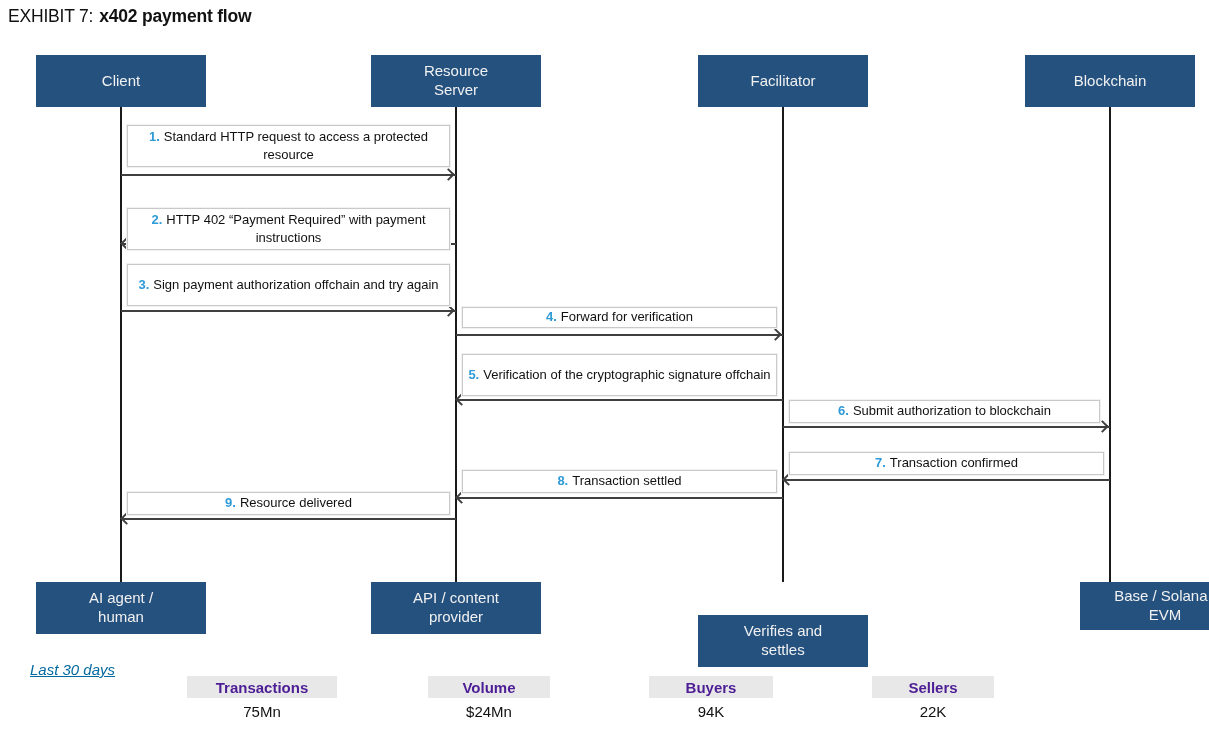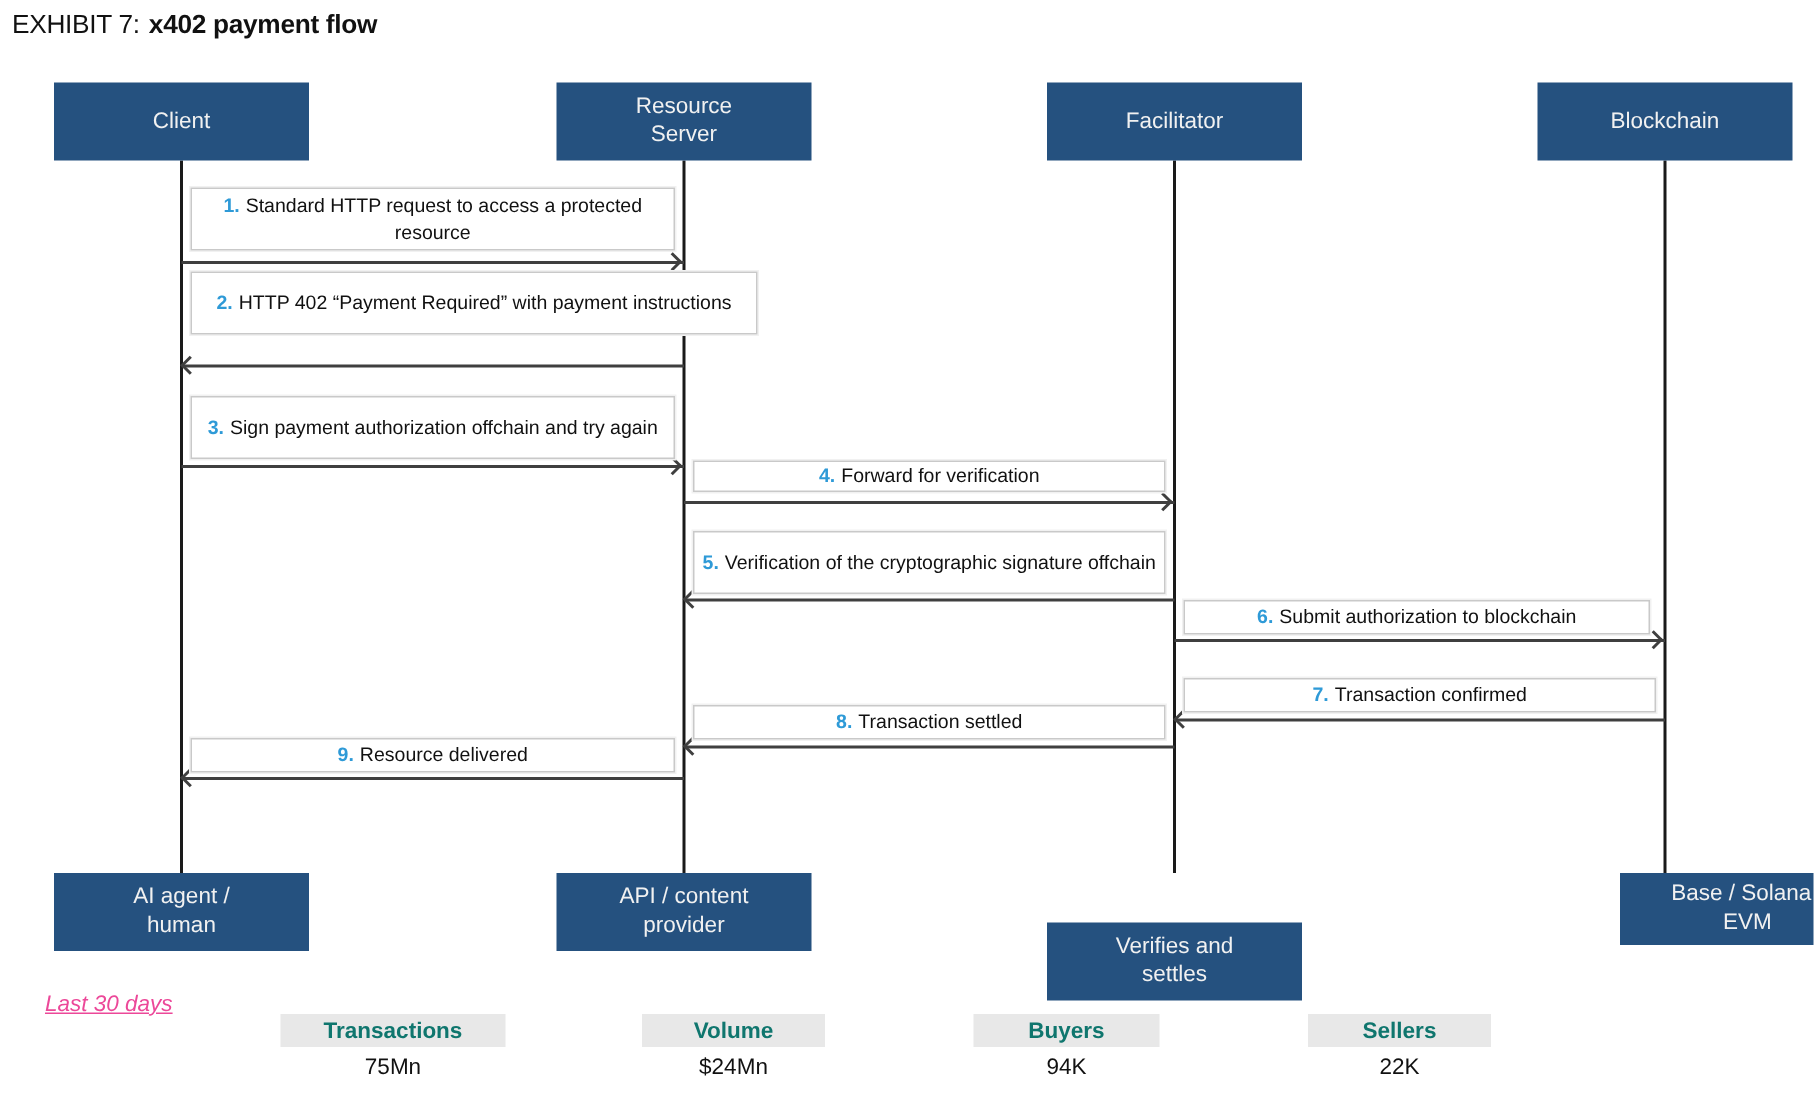--- a/index.html
+++ b/index.html
@@ -29,23 +29,23 @@
     box-shadow:0 0 0 1px #f1f1f1;display:flex;align-items:center;justify-content:center;
     text-align:center;font-size:13px;color:#111;line-height:1.4;padding:1px 4px;z-index:3;}
   .msg-box .num{color:var(--number);font-weight:700;margin-right:4px;white-space:nowrap;}
   .arrow-line{position:absolute;border-top:2px solid var(--arrow);height:0;z-index:2;}
   .arrow-head{position:absolute;width:9px;height:9px;border-top:2px solid var(--arrow);
     border-right:2px solid var(--arrow);z-index:2;}
   .arrow-head.right{transform:rotate(45deg);}
   .arrow-head.left{transform:rotate(225deg);}
 
   .stats-caption{position:absolute;left:30px;top:661px;font-size:15px;font-style:italic;
-    text-decoration:underline;color:#ec4899;}
+    text-decoration:underline;color:#0369a1;}
   .stat-label{position:absolute;height:22px;background:var(--stat-header-bg);
-    display:flex;align-items:center;justify-content:center;font-weight:700;font-size:15px;color:#0f766e;}
+    display:flex;align-items:center;justify-content:center;font-weight:700;font-size:15px;color:#4c1d95;}
   .stat-value{position:absolute;height:20px;display:flex;align-items:center;justify-content:center;
     font-size:15px;color:#111;}
 </style>
 </head>
 <body>
 
 <div class="page">
   <div class="title">
     <span class="prefix">EXHIBIT 7:</span><span class="main">x402 payment flow</span>
   </div>
@@ -65,21 +65,21 @@
 settles</div>
       <div class="lifeline" style="left: 1109.25px; top: 107px; height: 475px;"></div>
       <div class="actor-box" style="left: 1025px; top: 55px; width: 170px; height: 52px; text-align: right;">Blockchain</div>
       <div class="actor-box" style="left: 1080px; top: 582px; width: 170px; height: 48px;">Base / Solana /
 EVM</div>
       <div class="msg-box" style="left: 127px; top: 125px; width: 323px; height: 42px;">
         <span><span class="num">1.</span><span>Standard HTTP request to access a protected resource</span></span>
       </div>
       <div class="arrow-line" style="left: 121px; top: 174px; width: 335px;"></div>
       <div class="arrow-head right" style="left: 444px; top: 170px;"></div>
-      <div class="msg-box" style="left: 127px; top: 181px; width: 378px; height: 42px;">
+      <div class="msg-box" style="left: 127px; top: 208px; width: 323px; height: 42px;">
         <span><span class="num">2.</span><span>HTTP 402 “Payment Required” with payment instructions</span></span>
       </div>
       <div class="arrow-line" style="left: 121px; top: 243px; width: 335px;"></div>
       <div class="arrow-head left" style="left: 122px; top: 239px;"></div>
       <div class="msg-box" style="left: 127px; top: 264px; width: 323px; height: 42px;">
         <span><span class="num">3.</span><span>Sign payment authorization offchain and try again</span></span>
       </div>
       <div class="arrow-line" style="left: 121px; top: 310px; width: 335px;"></div>
       <div class="arrow-head right" style="left: 444px; top: 306px;"></div>
       <div class="msg-box" style="left: 462px; top: 307px; width: 315px; height: 21px;">

